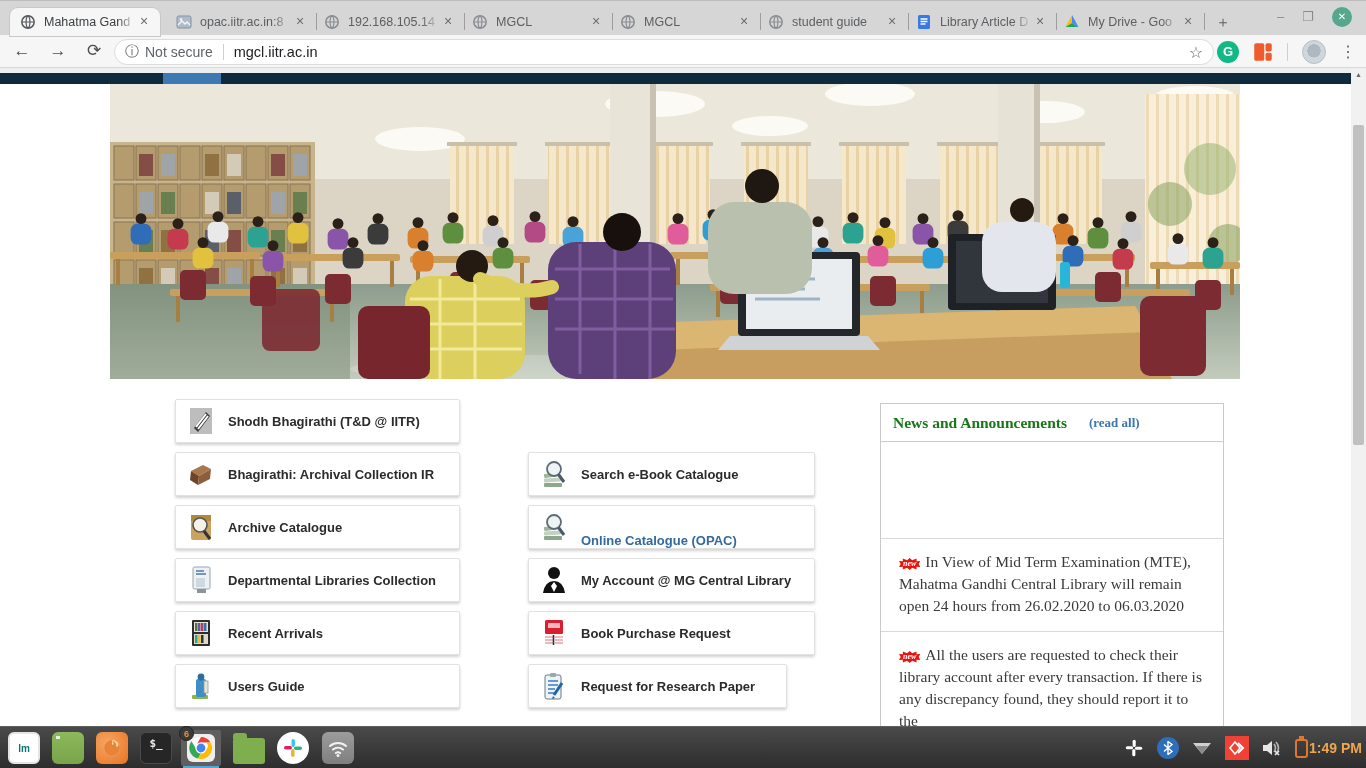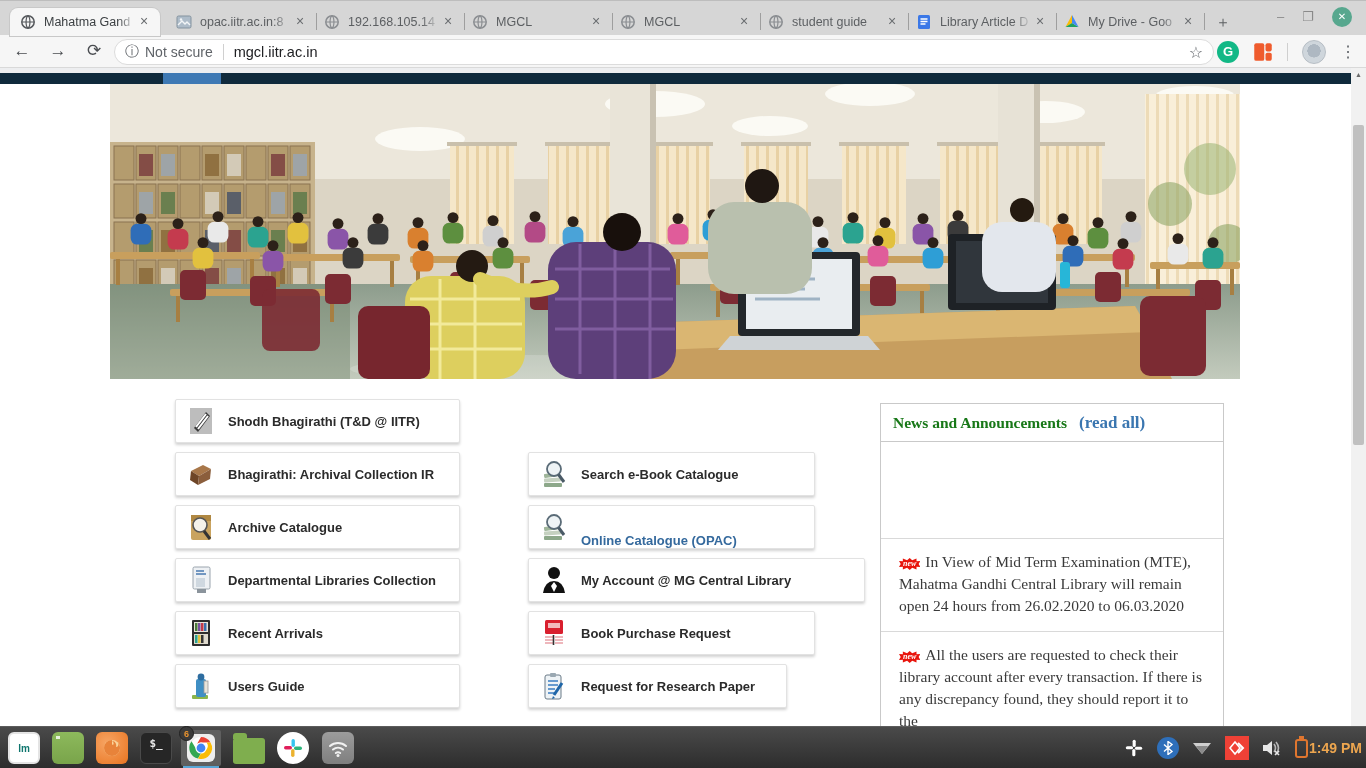--- a/index.html
+++ b/index.html
@@ -48,21 +48,21 @@
   .card { position:absolute; width:285px; height:44px; background:#fff; border:1px solid #e2e2e2; border-radius:2px;
           box-shadow:0 2px 3px rgba(0,0,0,.18); display:flex; align-items:center; padding:0 10px 0 12px; cursor:pointer; }
   .card .cicon { width:26px; height:30px; flex:0 0 26px; margin-right:14px; }
   .card .clabel { font-size:13px; font-weight:bold; color:#2b2b2b; white-space:nowrap; }
   .card.opac .clabel { color:#34699d;margin-top:27px; }
 
   
   .news { position:absolute; left:880px; top:335px; width:344px; border:1px solid #c9c9c9; background:#fff; }
   .news-head { height:38px; border-bottom:1px solid #c9c9c9; display:flex; align-items:center; padding:0 12px; font-family:"Liberation Serif", serif; }
   .news-title { color:#187818; font-weight:bold; font-size:15.5px; }
-  .news-readall { color:#3a76b0; font-weight:bold; font-size:17px; margin-left:12px; cursor:pointer; }
+  .news-readall { color:#3a76b0; font-weight:bold; font-size:13px; margin-left:22px; cursor:pointer; }
   .news-spacer { height:97px; border-bottom:1px solid #d9d9d9; }
   .news-row { padding:12px 14px 14px 18px; font-family:"Liberation Serif", serif; font-size:15.5px; color:#3a3a3a; line-height:1.42; border-bottom:1px solid #d9d9d9; }
   .newbadge { display:inline-block; background:#e8140c; color:#fff; font-size:8px; font-style:italic; font-weight:bold; line-height:12px;
               padding:0 4px; margin-right:5px; transform:translateY(-1px);
               clip-path:polygon(8% 50%,0 25%,18% 28%,18% 4%,38% 18%,50% 0,62% 18%,82% 4%,82% 28%,100% 25%,92% 50%,100% 75%,82% 72%,82% 96%,62% 82%,50% 100%,38% 82%,18% 96%,18% 72%,0 75%); }
 
   
   .scrollbar { position:absolute; right:0; top:0; width:15px; height:658px; background:#f1f1f1; }
   .scroll-up { width:15px; height:14px; text-align:center; font-size:7px; color:#6b6b6b; line-height:14px; cursor:pointer; }
   .scroll-thumb { position:absolute; left:2px; top:57px; width:11px; height:320px; background:#c0c0c0; border-radius:2px; cursor:pointer; }
@@ -530,21 +530,21 @@
     <div class="card opac" style="left:528px; top:437px; width:287px">
       <svg class="cicon" viewBox="0 0 26 30">
           <rect x="3" y="14" width="16" height="4" rx="1" fill="#9fb59a" transform="rotate(-8 11 16)"></rect>
           <rect x="3" y="19" width="17" height="4" rx="1" fill="#c5d1c0" transform="rotate(-4 11 21)"></rect>
           <rect x="3" y="24" width="18" height="4" rx="1" fill="#8da88a"></rect>
           <circle cx="13" cy="10" r="7" fill="#eef3f5" stroke="#5a6b77" stroke-width="1.8"></circle>
           <line x1="17.5" y1="15.5" x2="23" y2="23" stroke="#4a5a66" stroke-width="3"></line>
         </svg>
       <span class="clabel">Online Catalogue (OPAC)</span>
     </div>
-    <div class="card" style="left:528px; top:490px; width:337px">
+    <div class="card" style="left:528px; top:490px; width:287px">
       <svg class="cicon" viewBox="0 0 26 30">
           <circle cx="13" cy="8" r="6" fill="#111"></circle>
           <path d="M2 28q2-12 11-12t11 12z" fill="#111"></path>
           <polygon points="13,17 10,21 13,27 16,21" fill="#fff"></polygon>
         </svg>
       <span class="clabel">My Account @ MG Central Library</span>
     </div>
     <div class="card" style="left:528px; top:543px; width:287px">
       <svg class="cicon" viewBox="0 0 26 30">
           <rect x="4" y="2" width="18" height="14" rx="1.5" fill="#d91f2e"></rect>

